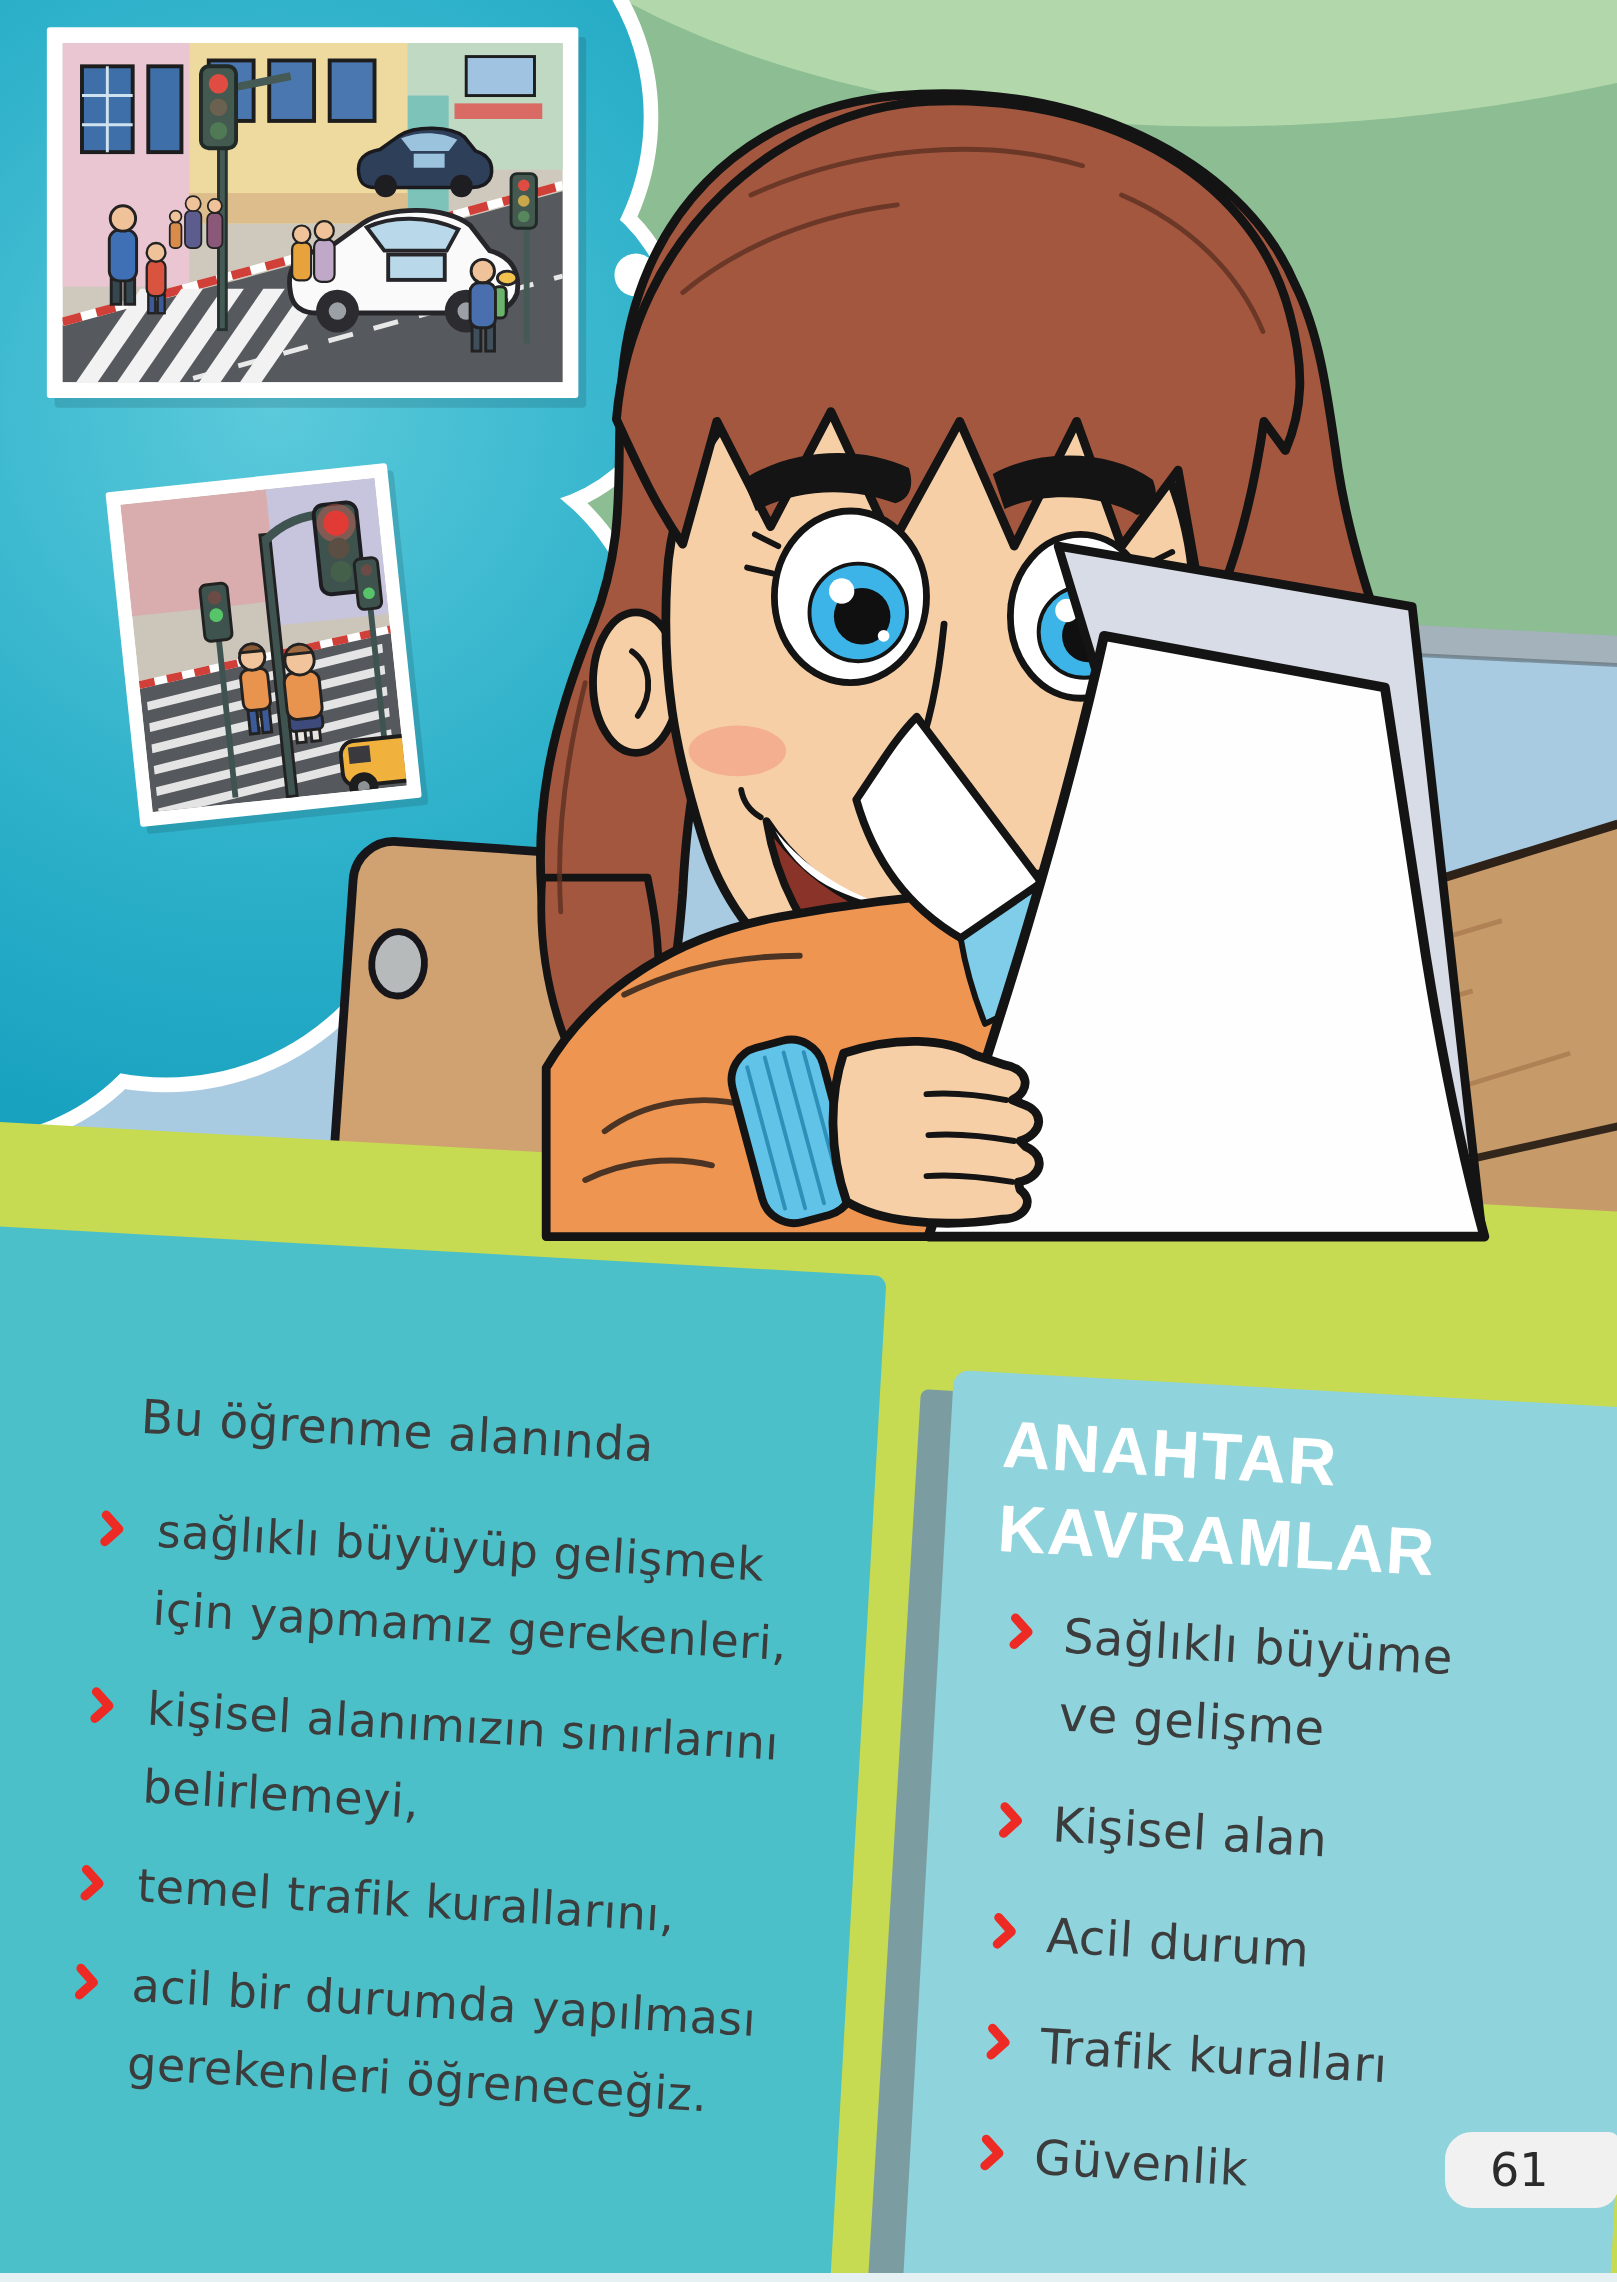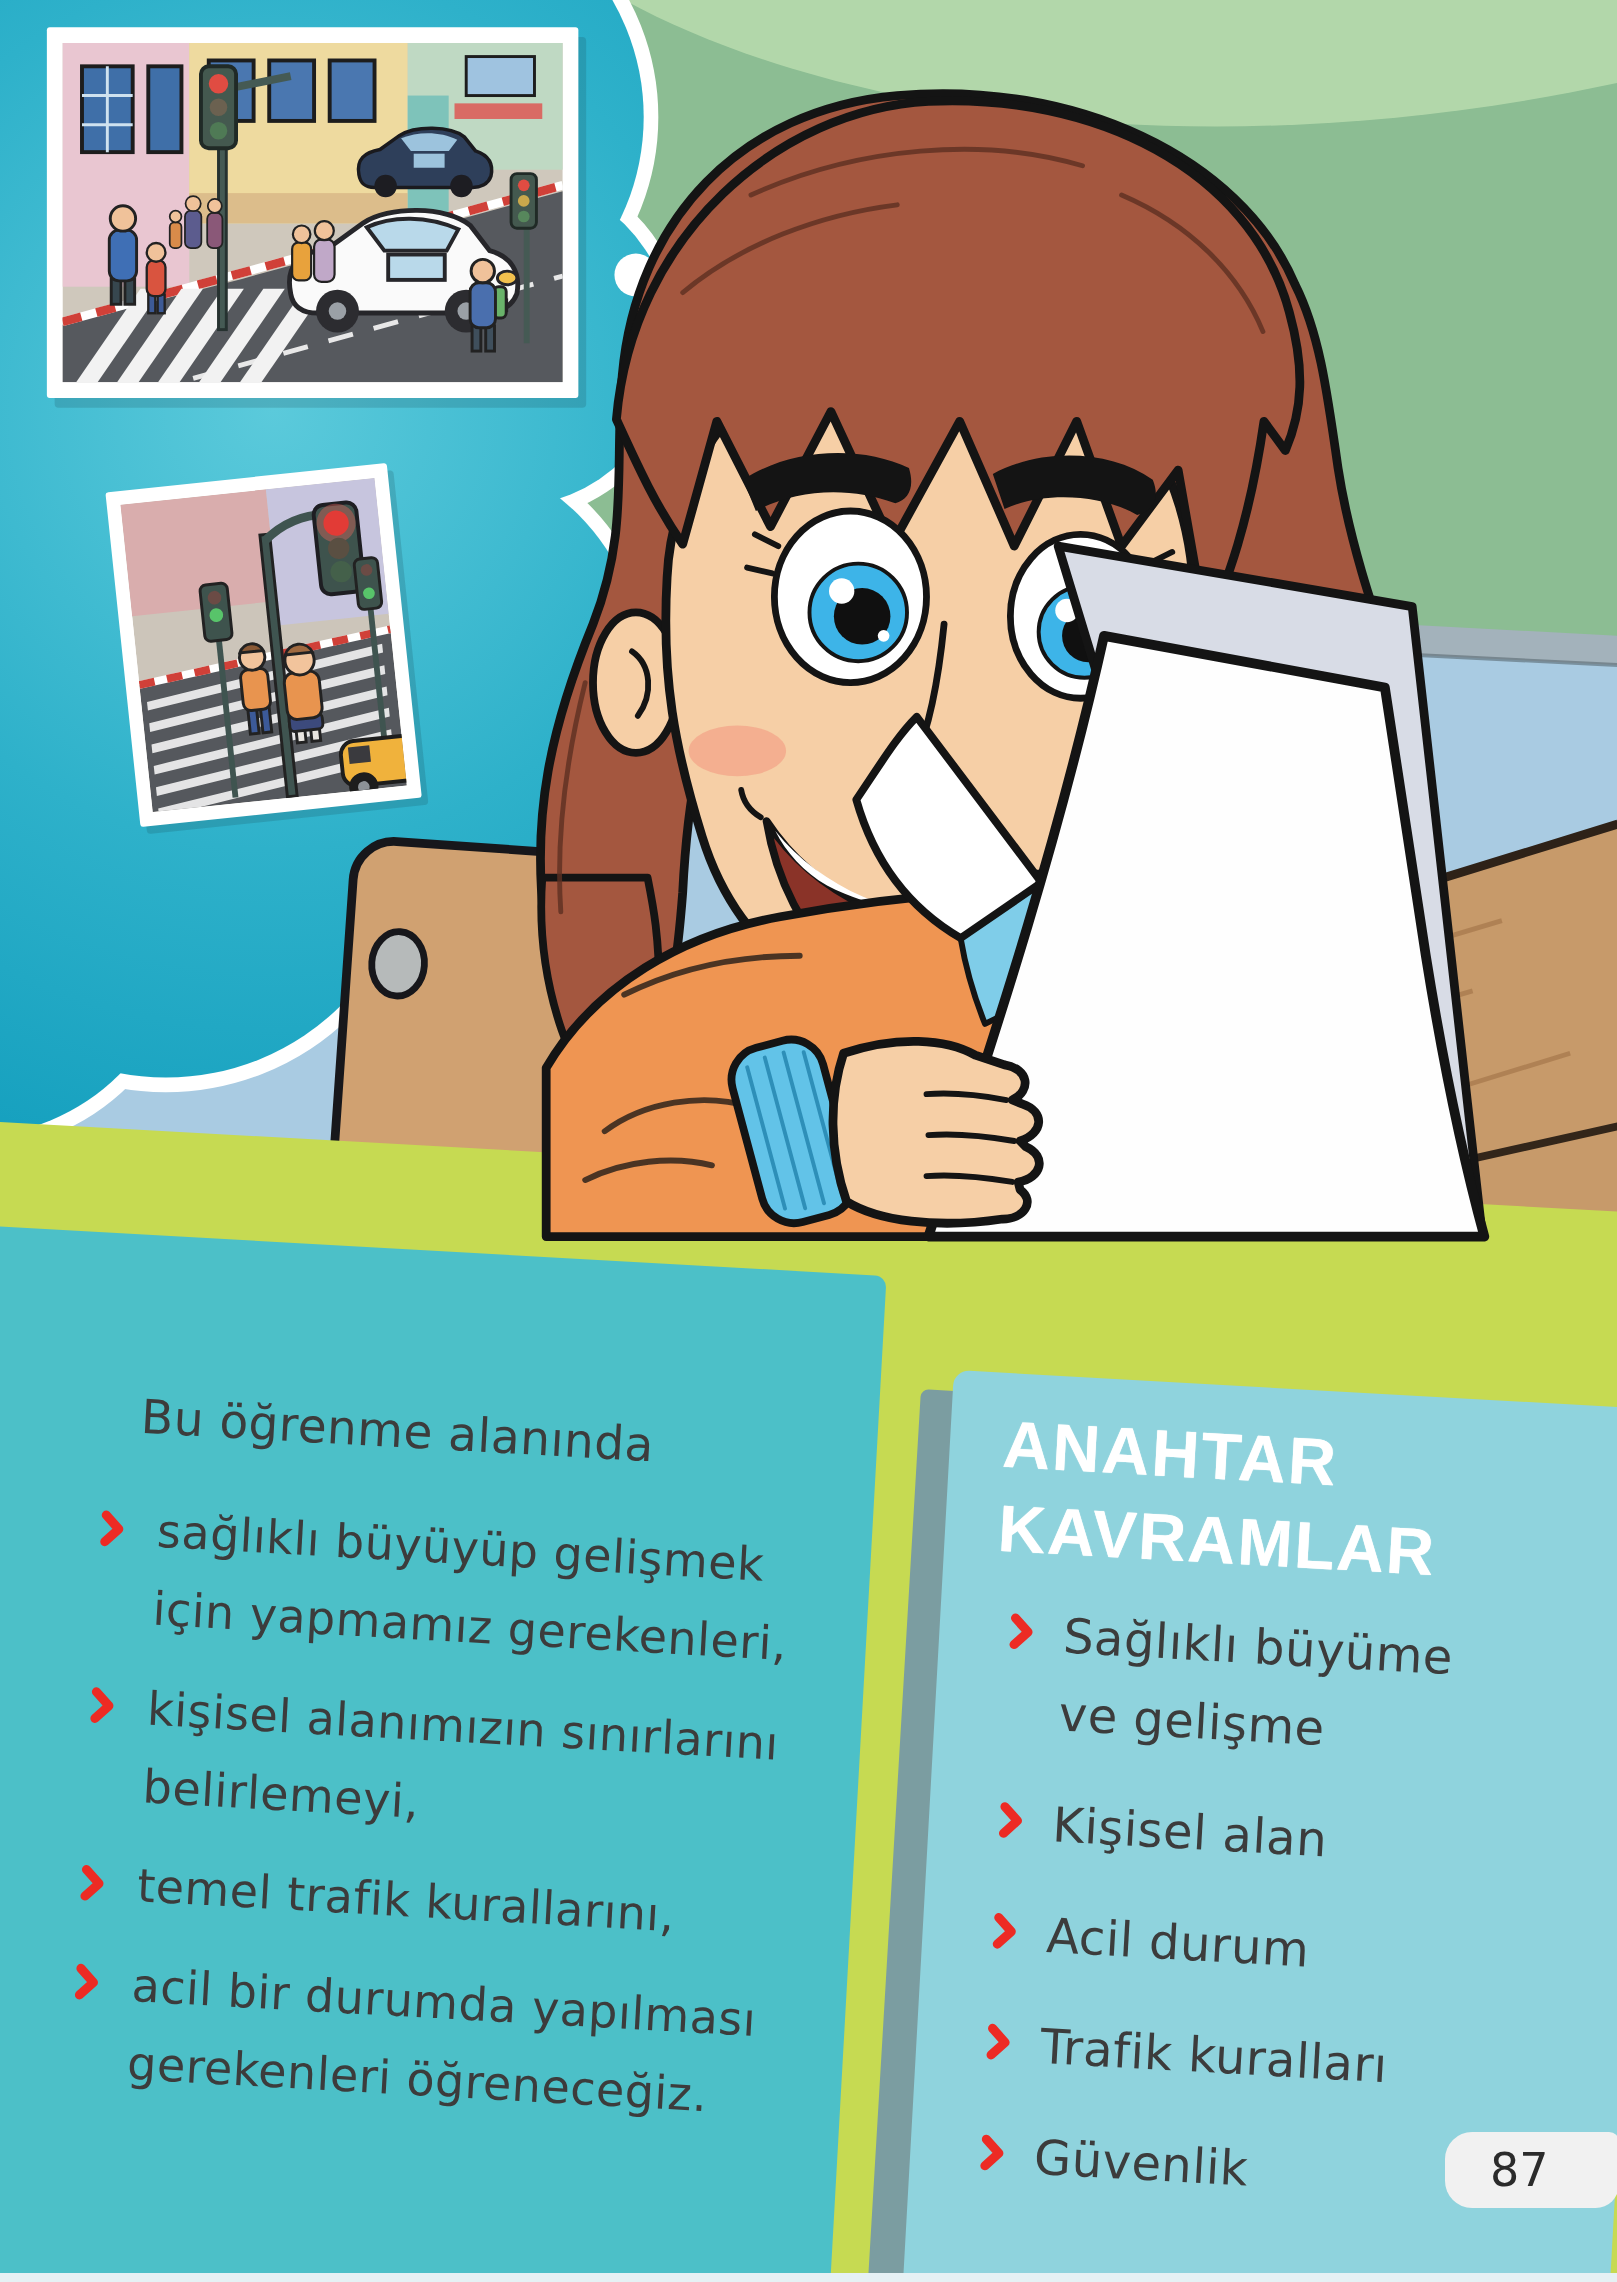--- a/index.html
+++ b/index.html
@@ -500,18 +500,18 @@
             <path d="M6 5 L17 16 L6 27" fill="none" stroke="#ed2b24" stroke-width="7.5" stroke-linecap="round" stroke-linejoin="round"></path>
           </svg>
       </span>
       <span class="btext">
         <span class="line">Güvenlik</span>
       </span>
     </div>
   </div>
 
   <div class="page-badge">
-    <span>87</span>
+    <span>61</span>
   </div>
 
   <div class="bottom-strip"></div>
 </div>
 
 
 </body></html>

